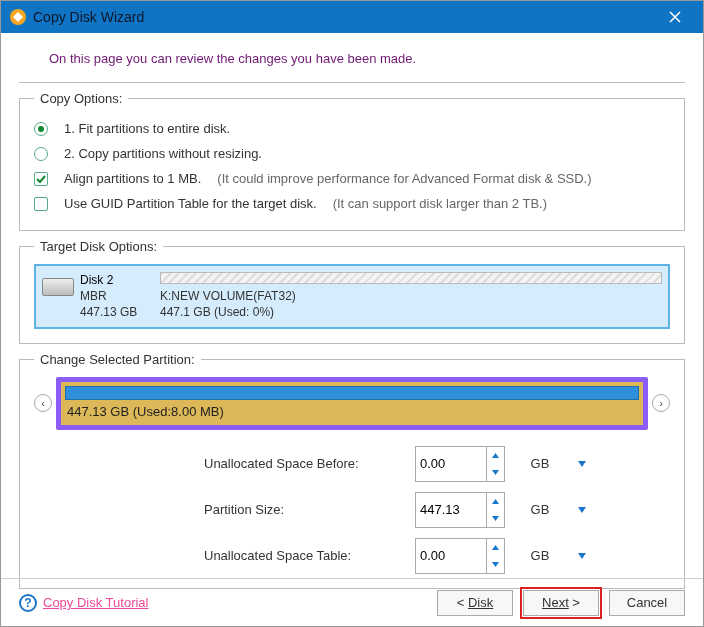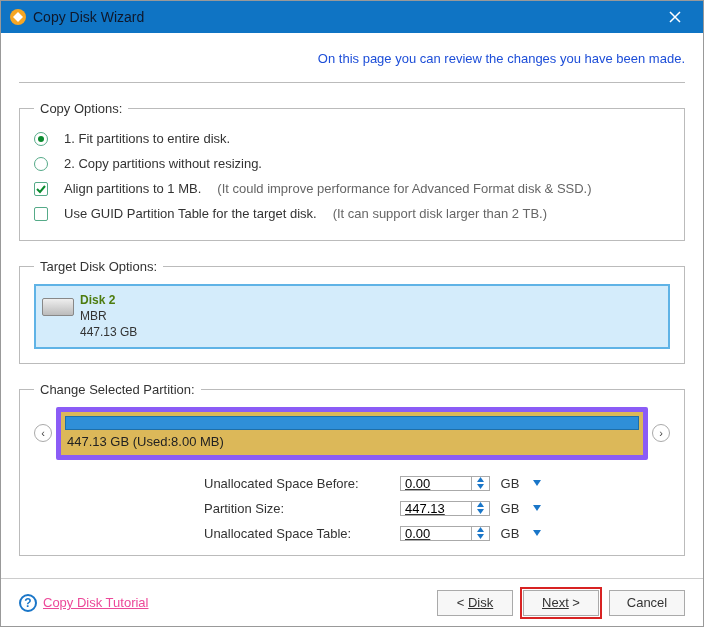--- a/index.html
+++ b/index.html
@@ -4,54 +4,54 @@
 <style>
   * { box-sizing: border-box; }
   html, body { margin:0; padding:0; }
   body { font-family: "Segoe UI", Tahoma, sans-serif; font-size:13px; color:#333; background:#fff; width:704px; height:627px; position:relative; border:1px solid #999; }
   .titlebar { background:#0f74c4; color:#0f172a; height:32px; display:flex; align-items:center; padding:0 8px; }
   .titlebar .title { flex:1; font-size:14px; display:flex; align-items:center; gap:6px;}
   .close-btn { width:40px; height:32px; display:flex; align-items:center; justify-content:center; cursor:pointer; }
   .close-btn svg { stroke:#fff; }
   .header { padding:14px 18px 8px 18px; }
   .header-title { font-weight:600; font-size:14px; color:#222; }
-  .header-desc { padding:4px 0 0 30px; color:#1d4ed8;text-align:right; }
+  .header-desc { padding:4px 0 0 30px; color:#701a75; }
   .rule { border:none; border-top:1px solid #bbb; margin:8px 18px 0 18px; }
 
-  fieldset { border:1px solid #bbb; margin:18px 18px 0 18px; padding:10px 14px 14px 14px; position:relative; }
+  fieldset { border:1px solid #bbb; margin:8px 18px 0 18px; padding:10px 14px 14px 14px; position:relative; }
   legend { padding:0 6px; color:#333; font-size:13px; }
 
   .opt-row { display:flex; align-items:center; gap:16px; padding:5px 0; }
   .radio, .checkbox { width:14px; height:14px; border:1px solid #5a8; border-radius:50%; display:inline-flex; align-items:center; justify-content:center; flex-shrink:0; }
   .radio.sel::after { content:""; width:6px; height:6px; background:#0a8a2e; border-radius:50%; }
   .checkbox { border-radius:2px; }
   .checkbox.sel { background:#fff; }
   .checkbox.sel svg { display:block; }
   .checkbox svg { display:none; }
   .hint { color:#666; }
 
   .disk-row { display:flex; align-items:stretch; border:2px solid #5fb3e6; background:#d4ecfb; padding:6px; gap:8px; }
   .disk-info { width:110px; display:flex; align-items:flex-start; gap:6px; flex-shrink:0;}
   .disk-icon { width:32px; height:18px; margin-top:6px; background:linear-gradient(#eee,#bbb); border:1px solid #888; border-radius:2px; }
   .disk-meta { font-size:12px; line-height:1.35; }
-  .disk-meta .name { font-weight:700; color:#4d7c0f;}
+  .disk-meta .name { font-weight:400; color:#000000;}
   .partition-col { flex:1; display:flex; flex-direction:column; gap:4px; }
   .hatch { height:12px; background: repeating-linear-gradient(135deg,#ddd 0,#ddd 2px,#f3f3f3 2px,#f3f3f3 6px); border:1px solid #bbb; }
   .part-info { background:#d4ecfb; font-size:12px; line-height:1.35; }
 
   .sel-part-wrap { display:flex; align-items:center; gap:4px; }
   .arrow-btn { width:18px; height:18px; border:1px solid #aaa; border-radius:50%; display:flex; align-items:center; justify-content:center; background:#fff; cursor:pointer; font-size:11px; color:#444;}
   .sel-part { flex:1; background:#dcb859; border:5px solid #8b5cf6; border-radius:2px; }
   .sel-part .bar { height:14px; background:#2f8fd8; margin:4px 4px 2px 4px; border:1px solid #1f6fa8; }
   .sel-part .lbl { font-size:13px; padding:2px 6px 6px 6px; color:#222; }
 
   .form-rows { margin-top:16px; display:flex; flex-direction:column; gap:10px; align-items:flex-start; padding-left:170px;}
-  .form-row { display:flex; align-items:center; gap:6px; }
+  .form-row { display:flex; align-items:center; gap:21px; }
   .form-row label { width:190px; text-align:left; }
-  .spin { position:relative; width:90px; height:15px; border:1px solid #aaa; display:flex;text-decoration:underline; }
+  .spin { position:relative; width:90px; height:36px; border:1px solid #aaa; display:flex; }
   .spin input { border:none; outline:none; width:70px; padding:0 4px; font-size:13px; }
   .spin .arrows { width:18px; border-left:1px solid #aaa; display:flex; flex-direction:column;}
   .spin .arrows div { flex:1; display:flex; align-items:center; justify-content:center; cursor:pointer;}
   .spin .arrows svg { width:7px; height:5px;}
   .unit { width:28px; text-align:center; }
   .unit-dd { width:14px; height:14px; display:flex; align-items:center; justify-content:center; cursor:pointer; color:#1a76c8;}
 
   .footer { position:absolute; left:0; right:0; bottom:0; height:48px; border-top:1px solid #ccc; display:flex; align-items:center; padding:0 18px; gap:10px; }
   .tutorial { display:flex; align-items:center; gap:6px; color:#0066cc; }
   .tutorial a { color:#ec4899; text-decoration:underline; font-size:13px; }
@@ -123,20 +123,27 @@
   <legend>Target Disk Options:</legend>
   <div class="disk-row">
     <div class="disk-info">
       <div class="disk-icon"></div>
       <div class="disk-meta">
         <div class="name">Disk 2</div>
         <div>MBR</div>
         <div>447.13 GB</div>
       </div>
     </div>
+    <div class="partition-col">
+      <div class="hatch"></div>
+      <div class="part-info">
+        <div>K:NEW VOLUME(FAT32)</div>
+        <div>447.1 GB (Used: 0%)</div>
+      </div>
+    </div>
   </div>
 </fieldset>
 
 <fieldset>
   <legend>Change Selected Partition:</legend>
 
   <div class="sel-part-wrap">
     <div class="arrow-btn">‹</div>
     <div class="sel-part">
       <div class="bar"></div>

